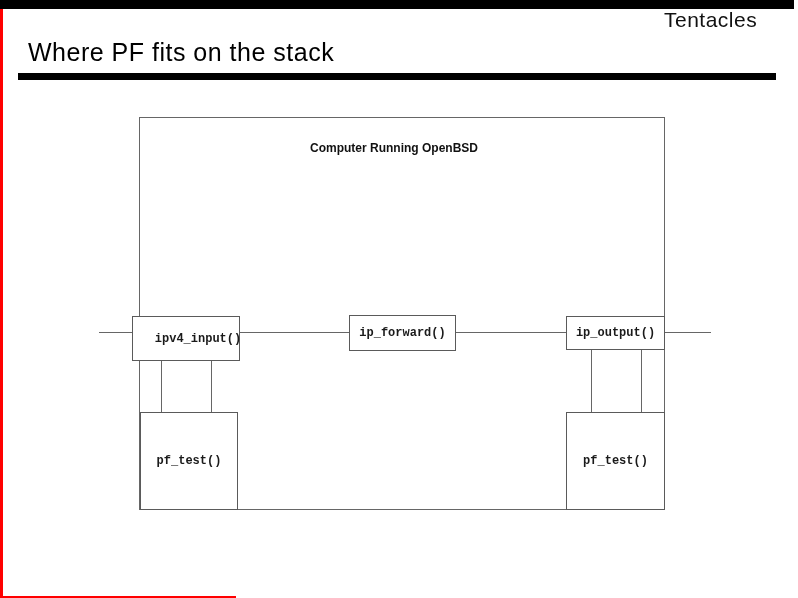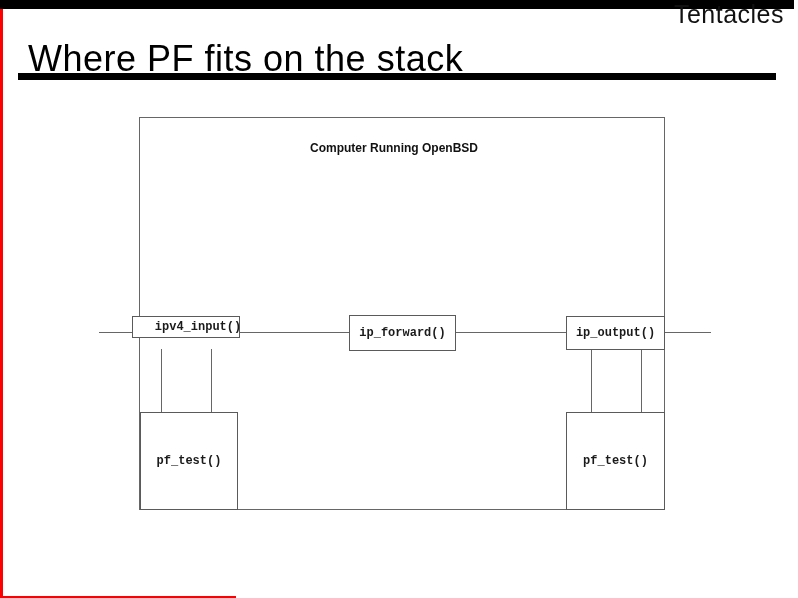--- a/index.html
+++ b/index.html
@@ -12,26 +12,26 @@
   }
   .slide { position: absolute; left: 0; top: 0; width: 798px; height: 598px; }
 
   
   .top-bar    { position: absolute; left: 0;   top: 0;    width: 794px; height: 9px;  background: #000; }
   .left-red   { position: absolute; left: 0;   top: 9px;  width: 3px;   height: 589px; background: #f00; }
   .bottom-red { position: absolute; left: 0;   top: 596px; width: 236px; height: 2px; background: #f00; }
 
   
   .brand {
-    position: absolute; left: 664px; top: 0; width: 120px;
-    font-size: 25px; color: #111; text-align: right; letter-spacing: 0.5px;
+    position: absolute; left: 664px; top: 8px; width: 120px;
+    font-size: 21px; color: #111; text-align: left; letter-spacing: 0.5px;
   }
   .title {
     position: absolute; left: 28px; top: 38px; margin: 0;
-    font-size: 36px; font-weight: normal; color: #000; letter-spacing: 0.5px;
+    font-size: 25px; font-weight: normal; color: #000; letter-spacing: 0.5px;
   }
   .title-rule { position: absolute; left: 18px; top: 73px; width: 758px; height: 7px; background: #000; }
 
   
   .diagram { position: absolute; left: 8px; top: 0; width: 798px; height: 598px; }
   .line { position: absolute; background: #666; z-index: 1; }
   .bigbox {
     position: absolute; left: 131px; top: 117px; width: 526px; height: 393px;
     border: 1px solid #666; box-sizing: border-box; background: transparent; z-index: 1;
   }
@@ -43,21 +43,21 @@
   .vline { width: 1px; top: 349px; height: 64px; }
   .v1 { left: 153px; } .v2 { left: 203px; } .v3 { left: 583px; } .v4 { left: 633px; }
 
   .node {
     position: absolute; box-sizing: border-box;
     border: 1px solid #5a5a5a; background: #fff; z-index: 2;
     display: flex; align-items: center; justify-content: center;
     font-family: "Liberation Mono", "DejaVu Sans Mono", monospace;
     font-size: 12px; font-weight: bold; color: #1a1a1a; white-space: nowrap;
   }
-  .n-ipv4    { left: 124px; top: 316px; width: 108px; height: 22px; padding-left: 24px; }
+  .n-ipv4    { left: 124px; top: 316px; width: 108px; height: 45px; padding-left: 24px; }
   .n-forward { left: 341px; top: 315px; width: 107px; height: 36px; }
   .n-output  { left: 558px; top: 316px; width: 99px;  height: 34px; }
   .n-pf-left  { left: 132px; top: 412px; width: 98px; height: 98px; }
   .n-pf-right { left: 558px; top: 412px; width: 99px; height: 98px; }
 </style>
 </head>
 <body>
 
 <div class="slide">
 

